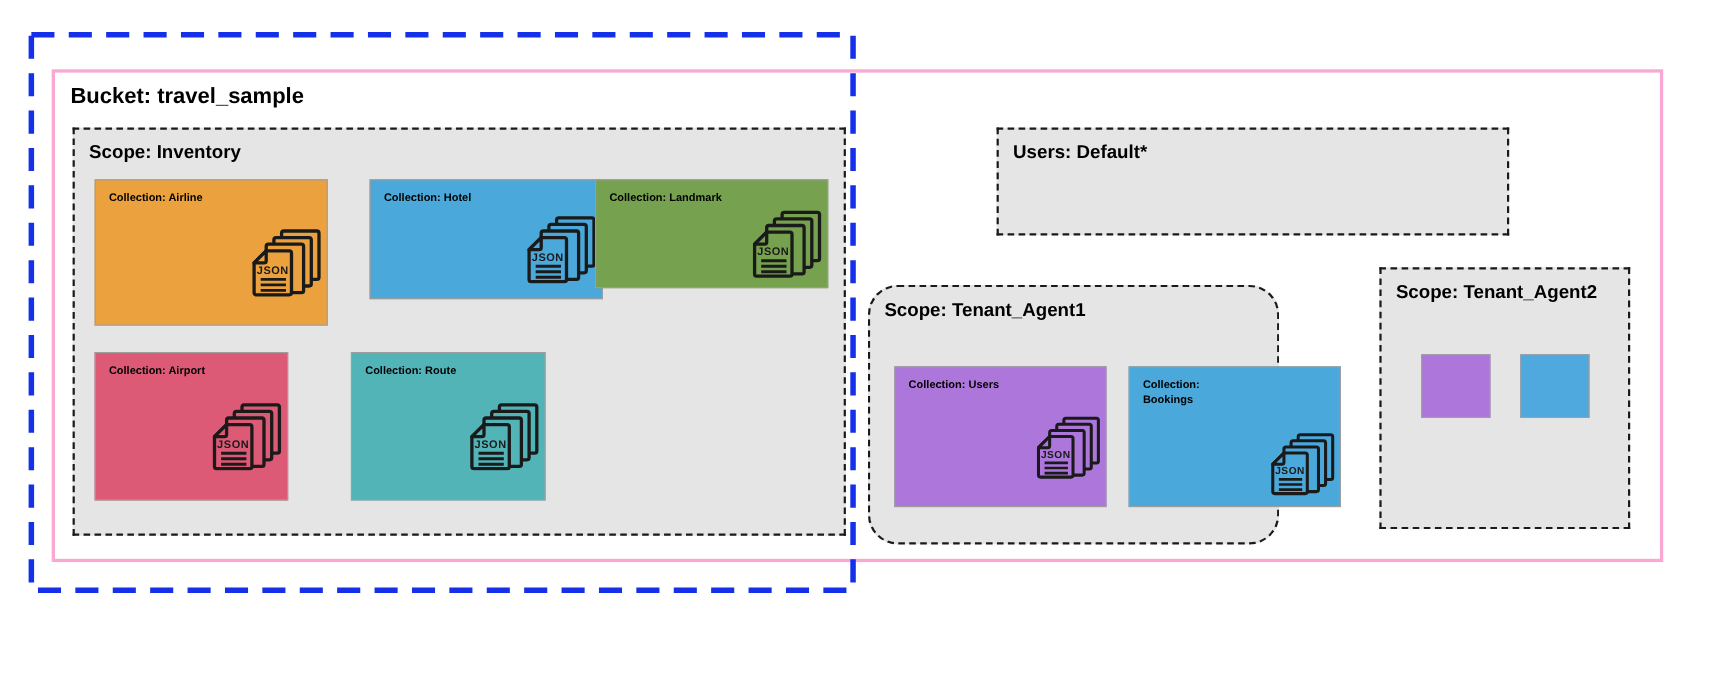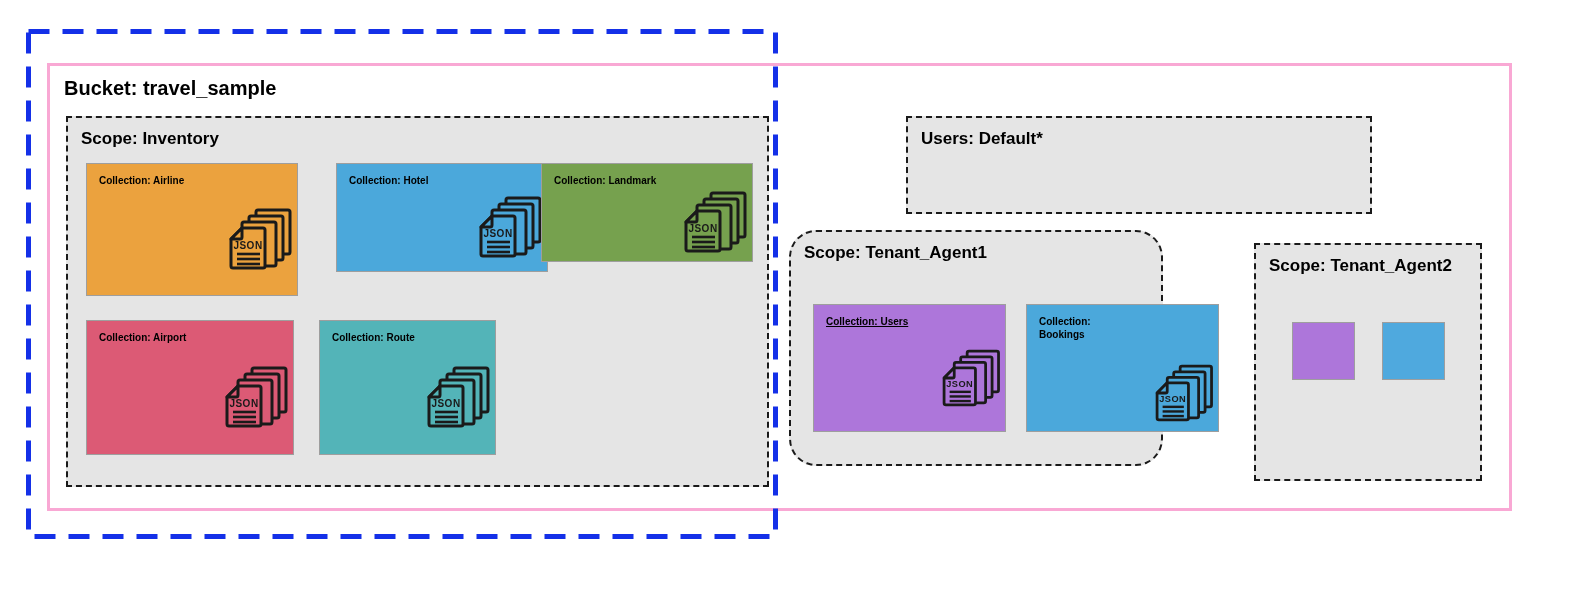--- a/index.html
+++ b/index.html
@@ -12,39 +12,39 @@
   .bucket { position:absolute; left:47px; top:63px; width:1465px; height:448px;
             border:3px solid #f9a8d4; background:#fff; z-index:1; }
   .bucket-title { position:absolute; left:14px; top:11px; font-size:20px; font-weight:700; white-space:nowrap; }
 
   
   .scope { position:absolute; background:#e5e5e5; border:2px dashed #1a1a1a; }
   .scope-label { position:absolute; left:13px; top:11px; font-size:17px; font-weight:700; white-space:nowrap; }
 
   .scope-inventory     { left:16px;   top:50px;  width:703px; height:371px; }
   .scope-default       { left:856px;  top:50px;  width:466px; height:98px;  }
-  .scope-tenant-agent1 { left:739px;  top:164px; width:374px; height:236px;border-radius:27px; }
+  .scope-tenant-agent1 { left:739px;  top:193px; width:374px; height:236px;border-radius:27px; }
   .scope-tenant-agent2 { left:1204px; top:177px; width:228px; height:238px; }
 
   
   .collection { position:absolute; background:var(--col); border:1px solid #9e9e9e;
                 display:flex; flex-direction:column; }
   .c-label { padding:10px 12px 0 12px; font-size:10px; font-weight:700; line-height:1.3; white-space:nowrap; }
   .c-label.wrap { white-space:normal; max-width:122px; }
   .c-icon { flex:1; display:flex; align-items:center; justify-content:flex-end; padding-bottom:4px; }
 
   
   .c-airline  { left:18px;  top:45px;  width:212px; height:133px; }
   .c-hotel    { left:268px; top:45px;  width:212px; height:109px; }
   .c-landmark { left:473px; top:45px;  width:212px; height:99px; }
-  .c-airport  { left:18px;  top:202px; width:208px; height:135px; }
+  .c-airport  { left:18px;  top:202px; width:176px; height:135px; }
   .c-route    { left:251px; top:202px; width:177px; height:135px; }
 
   
-  .c-users    { left:22px;  top:72px; width:193px; height:128px;text-decoration:underline; }
+  .c-users    { left:22px;  top:72px; width:193px; height:128px; }
   .c-bookings { left:235px; top:72px; width:193px; height:128px;gap:18px; }
 
   
   .mini { position:absolute; width:63px; height:58px; background:var(--col); border:1px solid #9e9e9e; }
   .mini-1 { left:36px;  top:77px; }
   .mini-2 { left:126px; top:77px; }
 
   
   .frame-svg { position:absolute; left:0; top:0; width:1570px; height:616px;
                z-index:10; pointer-events:none; }

